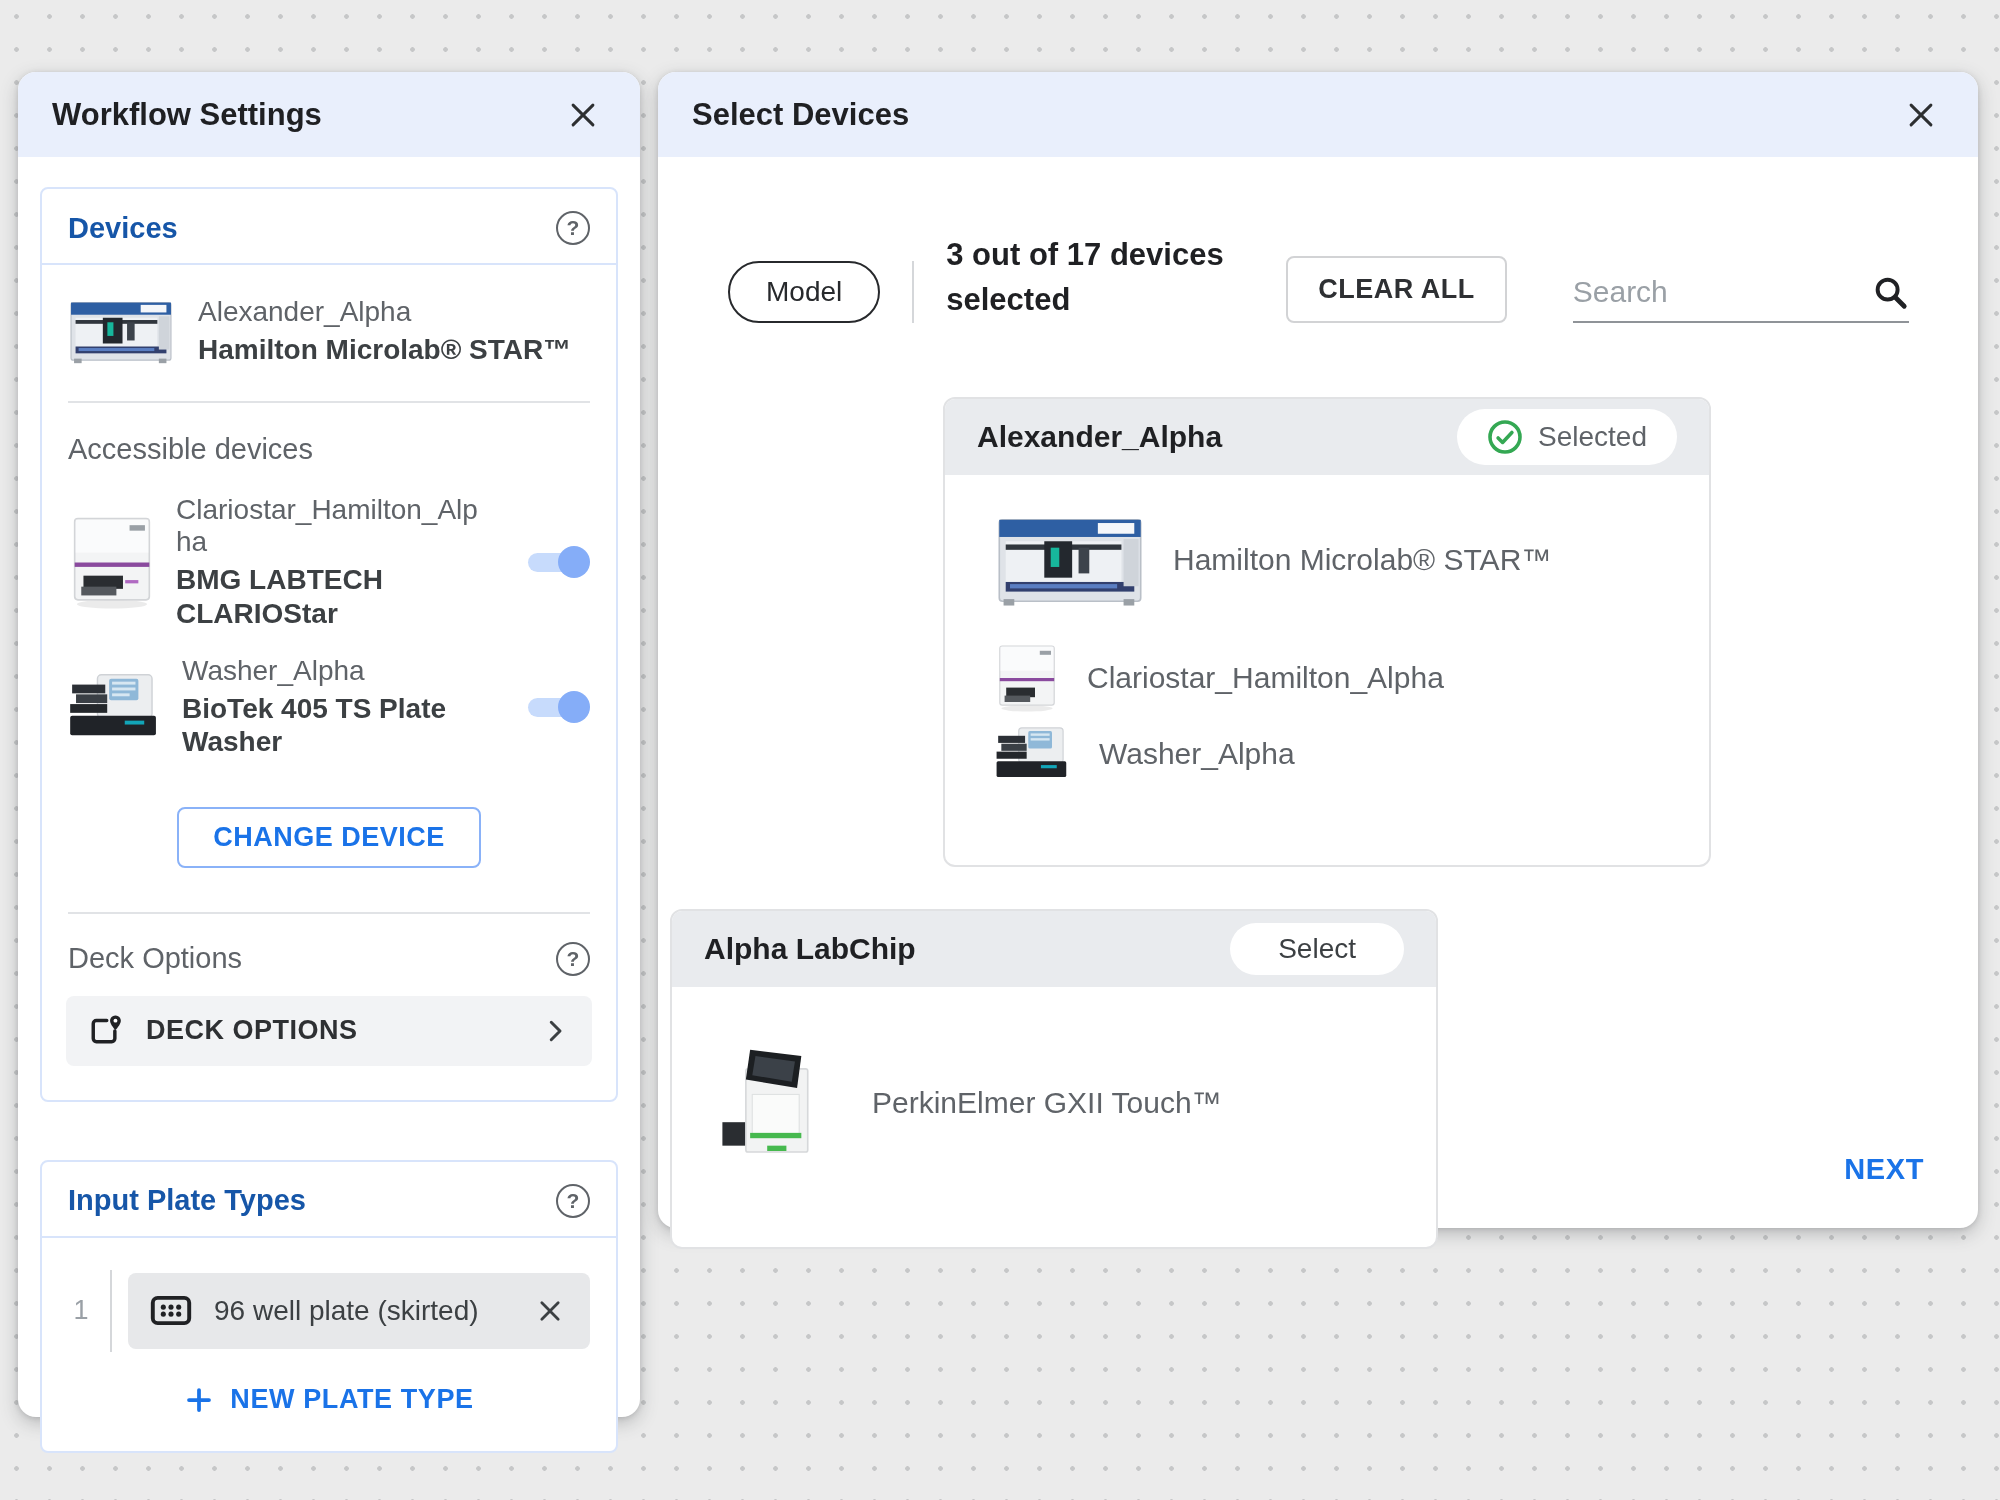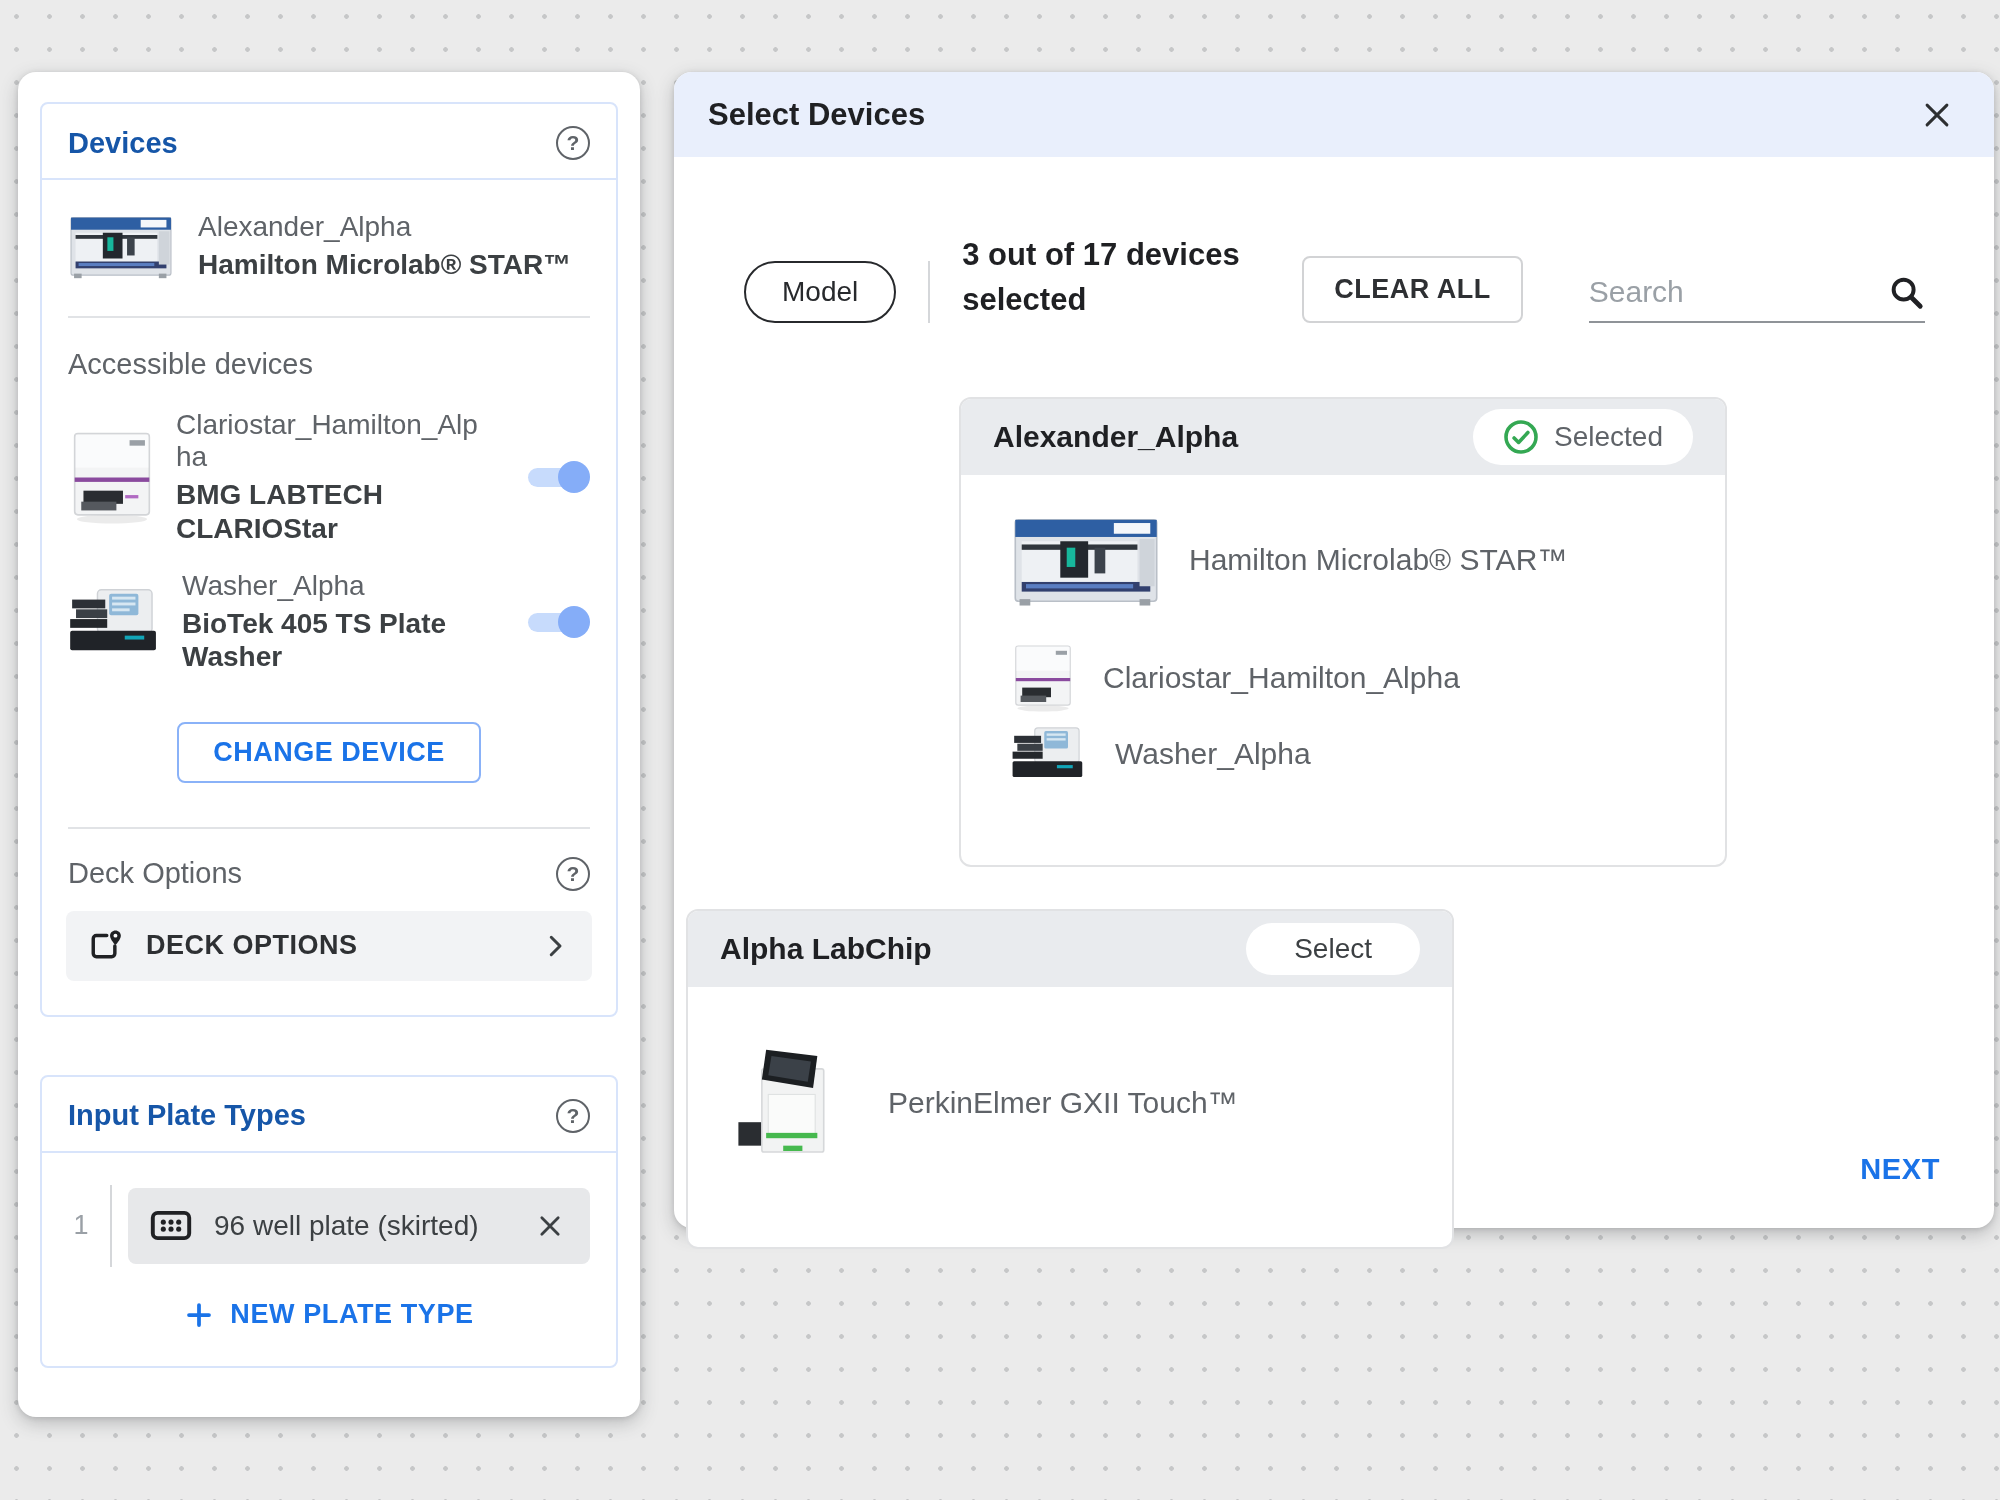--- a/index.html
+++ b/index.html
@@ -11,21 +11,21 @@
     background-color: #ebebeb;
     background-image: radial-gradient(circle, #c6c7c8 2px, transparent 2.6px);
     background-size: 33px 33px;
     overflow: hidden;
   }
   .panel {
     position: absolute; top: 72px; background: #fff; border-radius: 18px;
     box-shadow: 0 6px 18px rgba(60,64,67,.28), 0 1px 5px rgba(60,64,67,.16);
   }
   .left-panel  { left: 18px;  width: 622px;  height: 1345px; }
-  .right-panel { left: 674px; width: 1320px; height: 1156px; }
+  .right-panel { left: 658px; width: 1320px; height: 1156px; }
   .panel-header {
     height: 85px; background: #e9effc; border-radius: 18px 18px 0 0;
     display: flex; align-items: center; justify-content: space-between;
     padding: 0 36px 0 34px;
   }
   .panel-title { font-size: 31px; font-weight: bold; color: #1f2023; }
   .icon-btn { background: none; border: none; cursor: pointer; display: flex; align-items: center; padding: 4px; }
 
   
   .left-body { padding: 30px 22px 0 22px; border-radius: 13px; }
@@ -110,20 +110,28 @@
   .next-btn {
     position: absolute; right: 54px; bottom: 42px; background: none; border: none;
     font-family: inherit; font-size: 29px; font-weight: bold; color: #1a73e8;
     letter-spacing: .6px; cursor: pointer;
   }
 </style>
 </head>
 <body>
 
 <section class="panel left-panel">
+  <header class="panel-header">
+    <h1 class="panel-title">Workflow Settings</h1>
+    <button class="icon-btn">
+      <svg width="34" height="34" viewBox="0 0 24 24">
+          <path d="M5 5 L19 19 M19 5 L5 19" stroke="#2d2f31" stroke-width="2.1" stroke-linecap="round"></path>
+        </svg>
+    </button>
+  </header>
 
   <div class="left-body">
 
     <div class="section-card">
       <div class="sec-head bordered">
         <h2 class="sec-title">Devices</h2>
         <button class="help">?</button>
       </div>
 
       <div class="primary-row">

